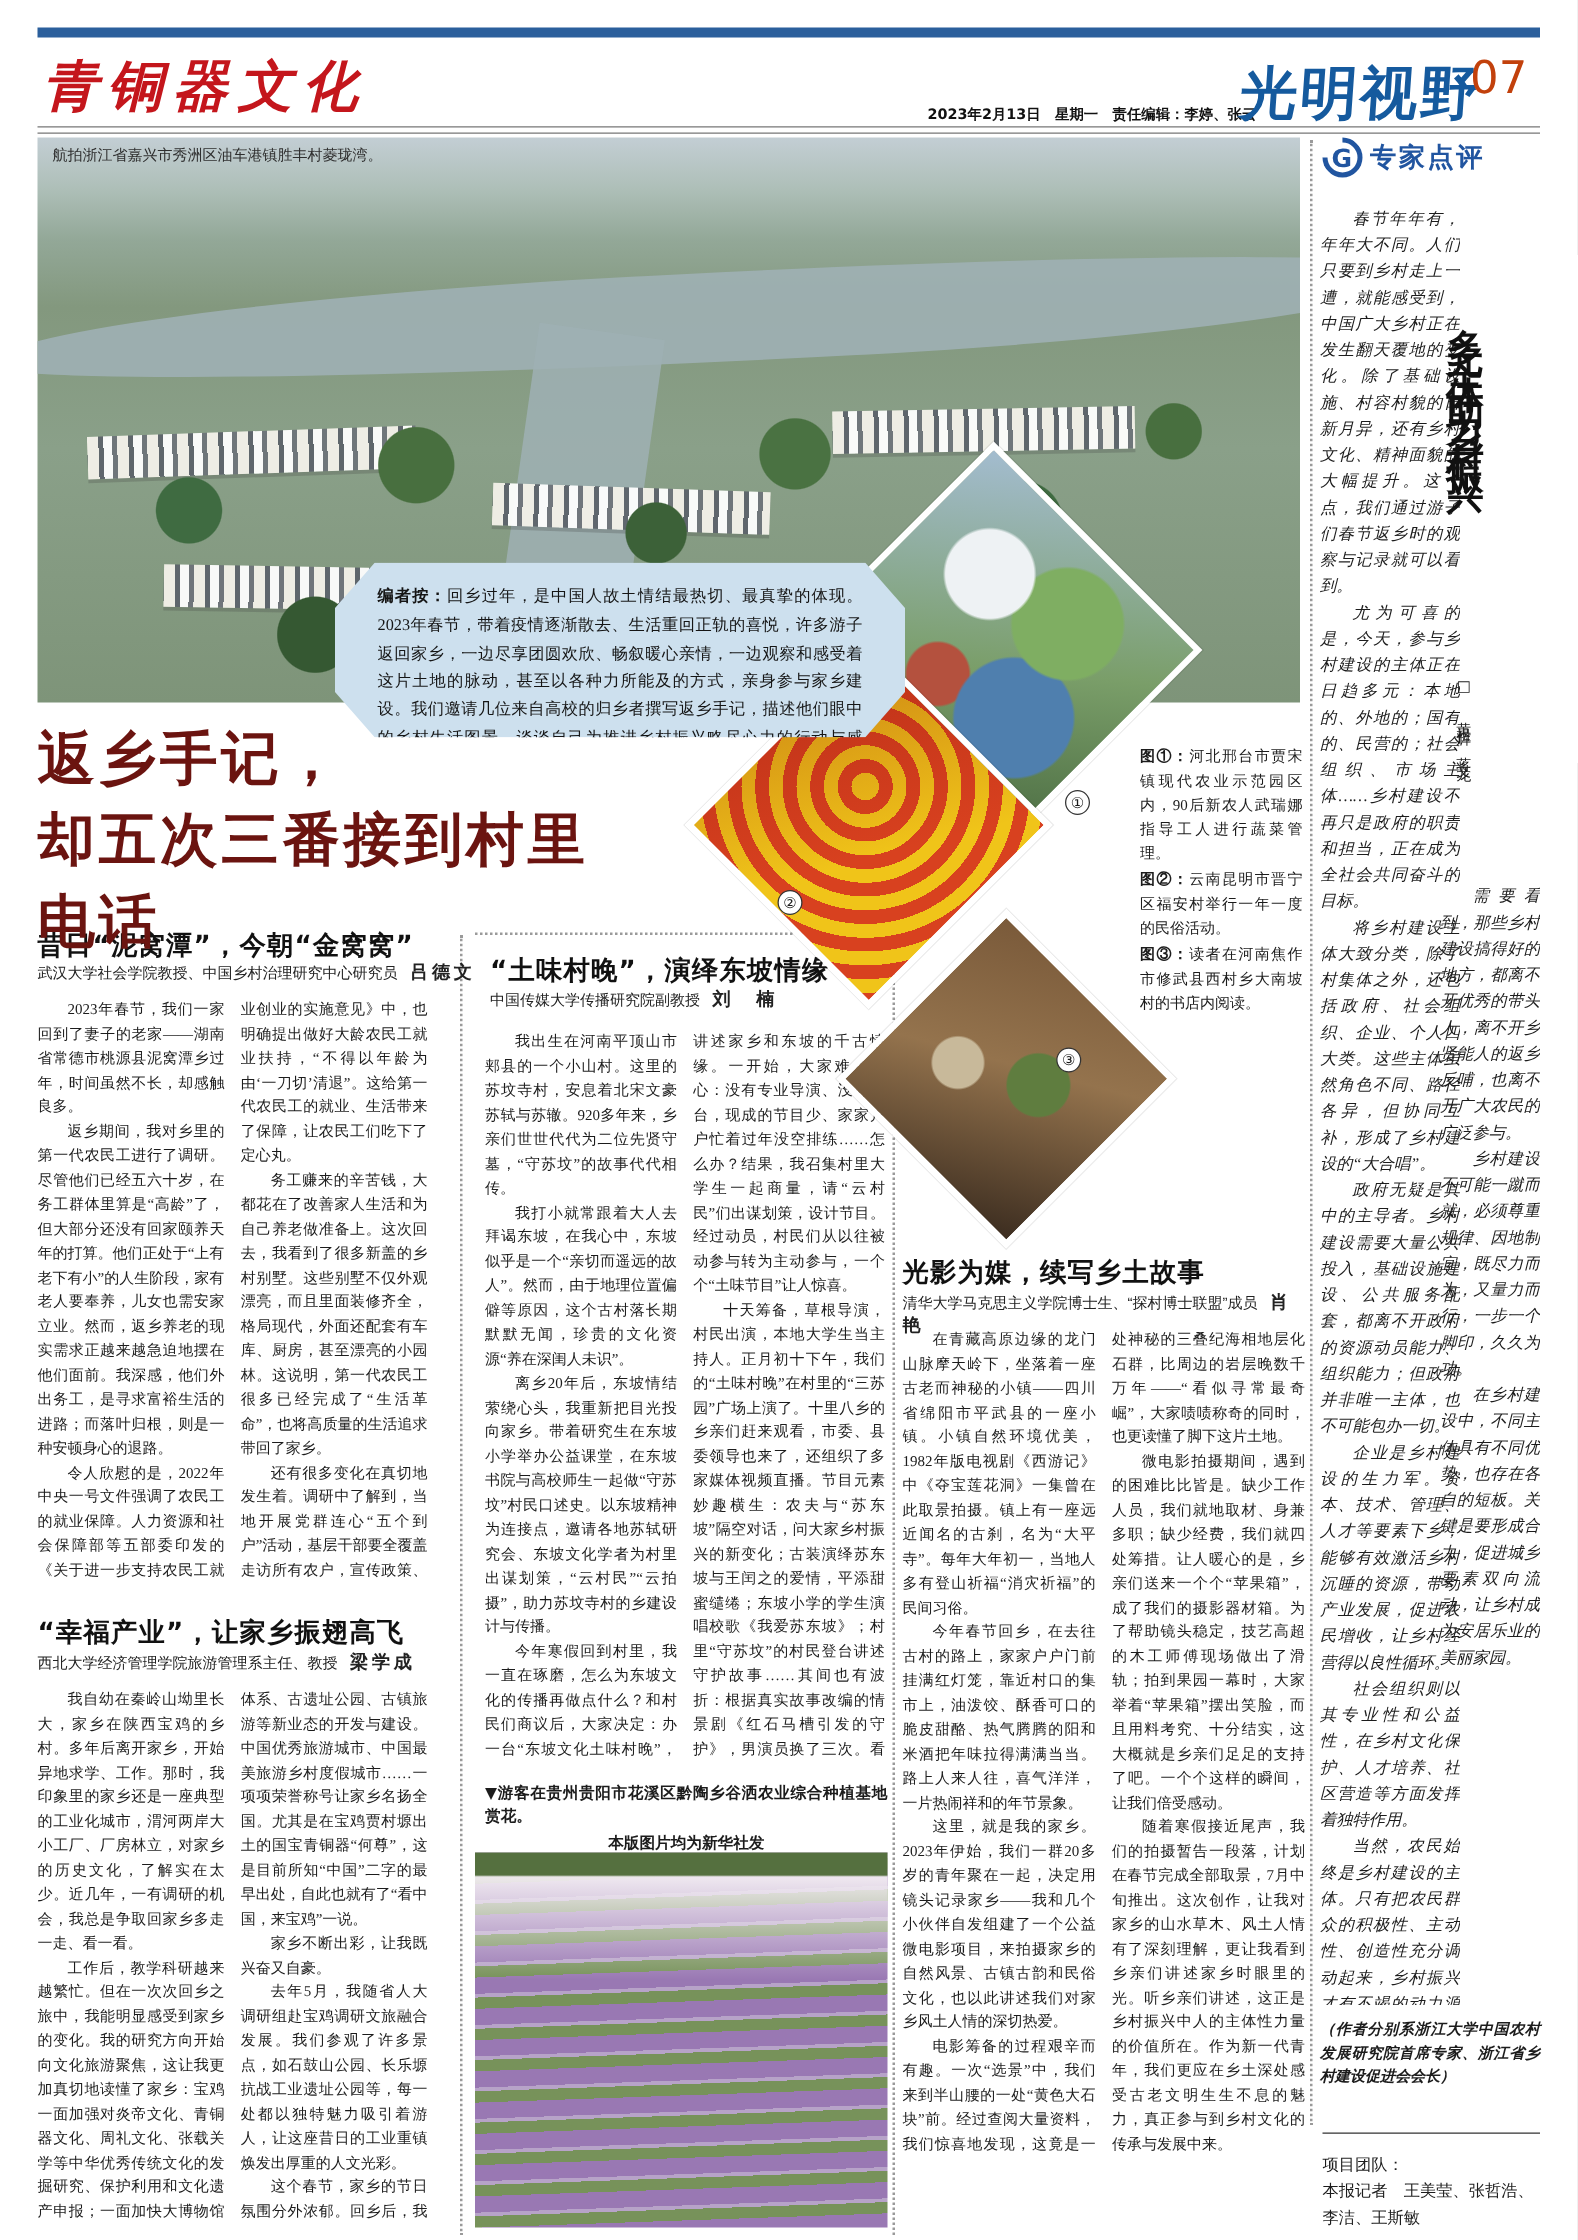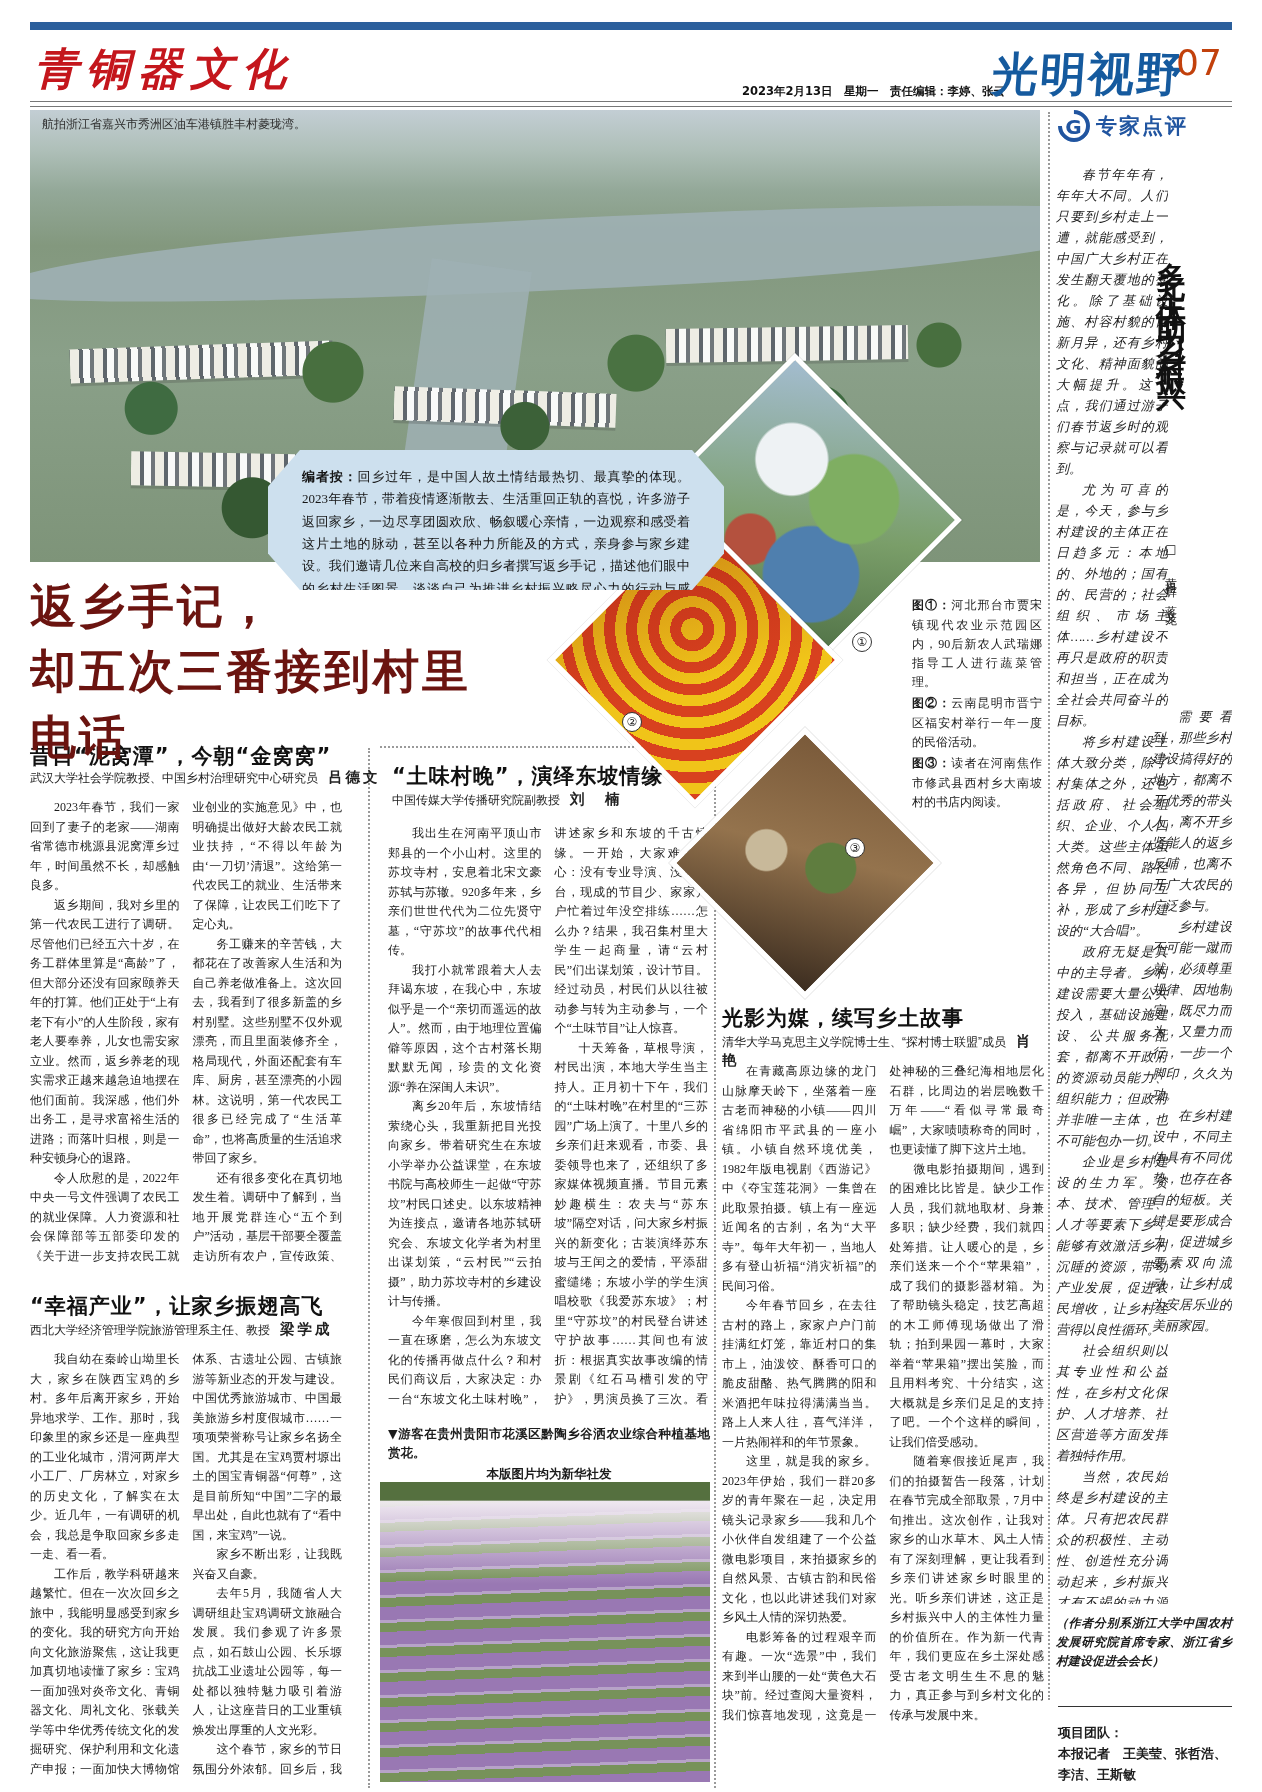--- a/index.html
+++ b/index.html
@@ -92,21 +92,21 @@
          border-left-color:transparent;transform:rotate(45deg);}
   .glogo span{display:inline-block;transform:rotate(-45deg);}
   .expert-title-h{color:#2155a0;font-size:21px;font-weight:900;font-family:"DejaVu Sans",sans-serif;letter-spacing:2px;}
   .expert-col{font-size:13px;line-height:21px;text-align:justify;overflow:hidden;font-style:italic;}
   .expert-col p{margin:0;text-indent:2em;}
   .vtitle{left:1150px;top:238px;height:460px;writing-mode:vertical-rl;z-index:5;}
   .vtitle .big{font-size:30px;font-weight:900;font-family:"DejaVu Sans",sans-serif;letter-spacing:13px;color:#111;}
   .vtitle .auth{font-size:12px;padding-top:170px;letter-spacing:4px;font-family:"DejaVu Sans",sans-serif;}
   .endnote{left:1056px;top:1614px;width:176px;font-size:12px;line-height:19px;font-weight:bold;text-align:justify;font-style:italic;}
   .team-rule{left:1058px;top:1706px;width:174px;border-top:1.5px solid #333;}
-  .team{left:1058px;top:1722px;width:176px;font-size:13px;line-height:21px;font-weight:bold;
+  .team{left:1058px;top:1722px;width:176px;font-size:13px;line-height:21px;font-weight:normal;
         font-family:"DejaVu Sans",sans-serif;}
 </style>
 </head>
 <body>
 
 <div id="page">
 
   <div class="abs topbar"></div>
   <div class="abs masthead">青铜器文化</div>
   <div class="abs dateline">2023年2月13日　星期一　责任编辑：李婷、张云</div>

